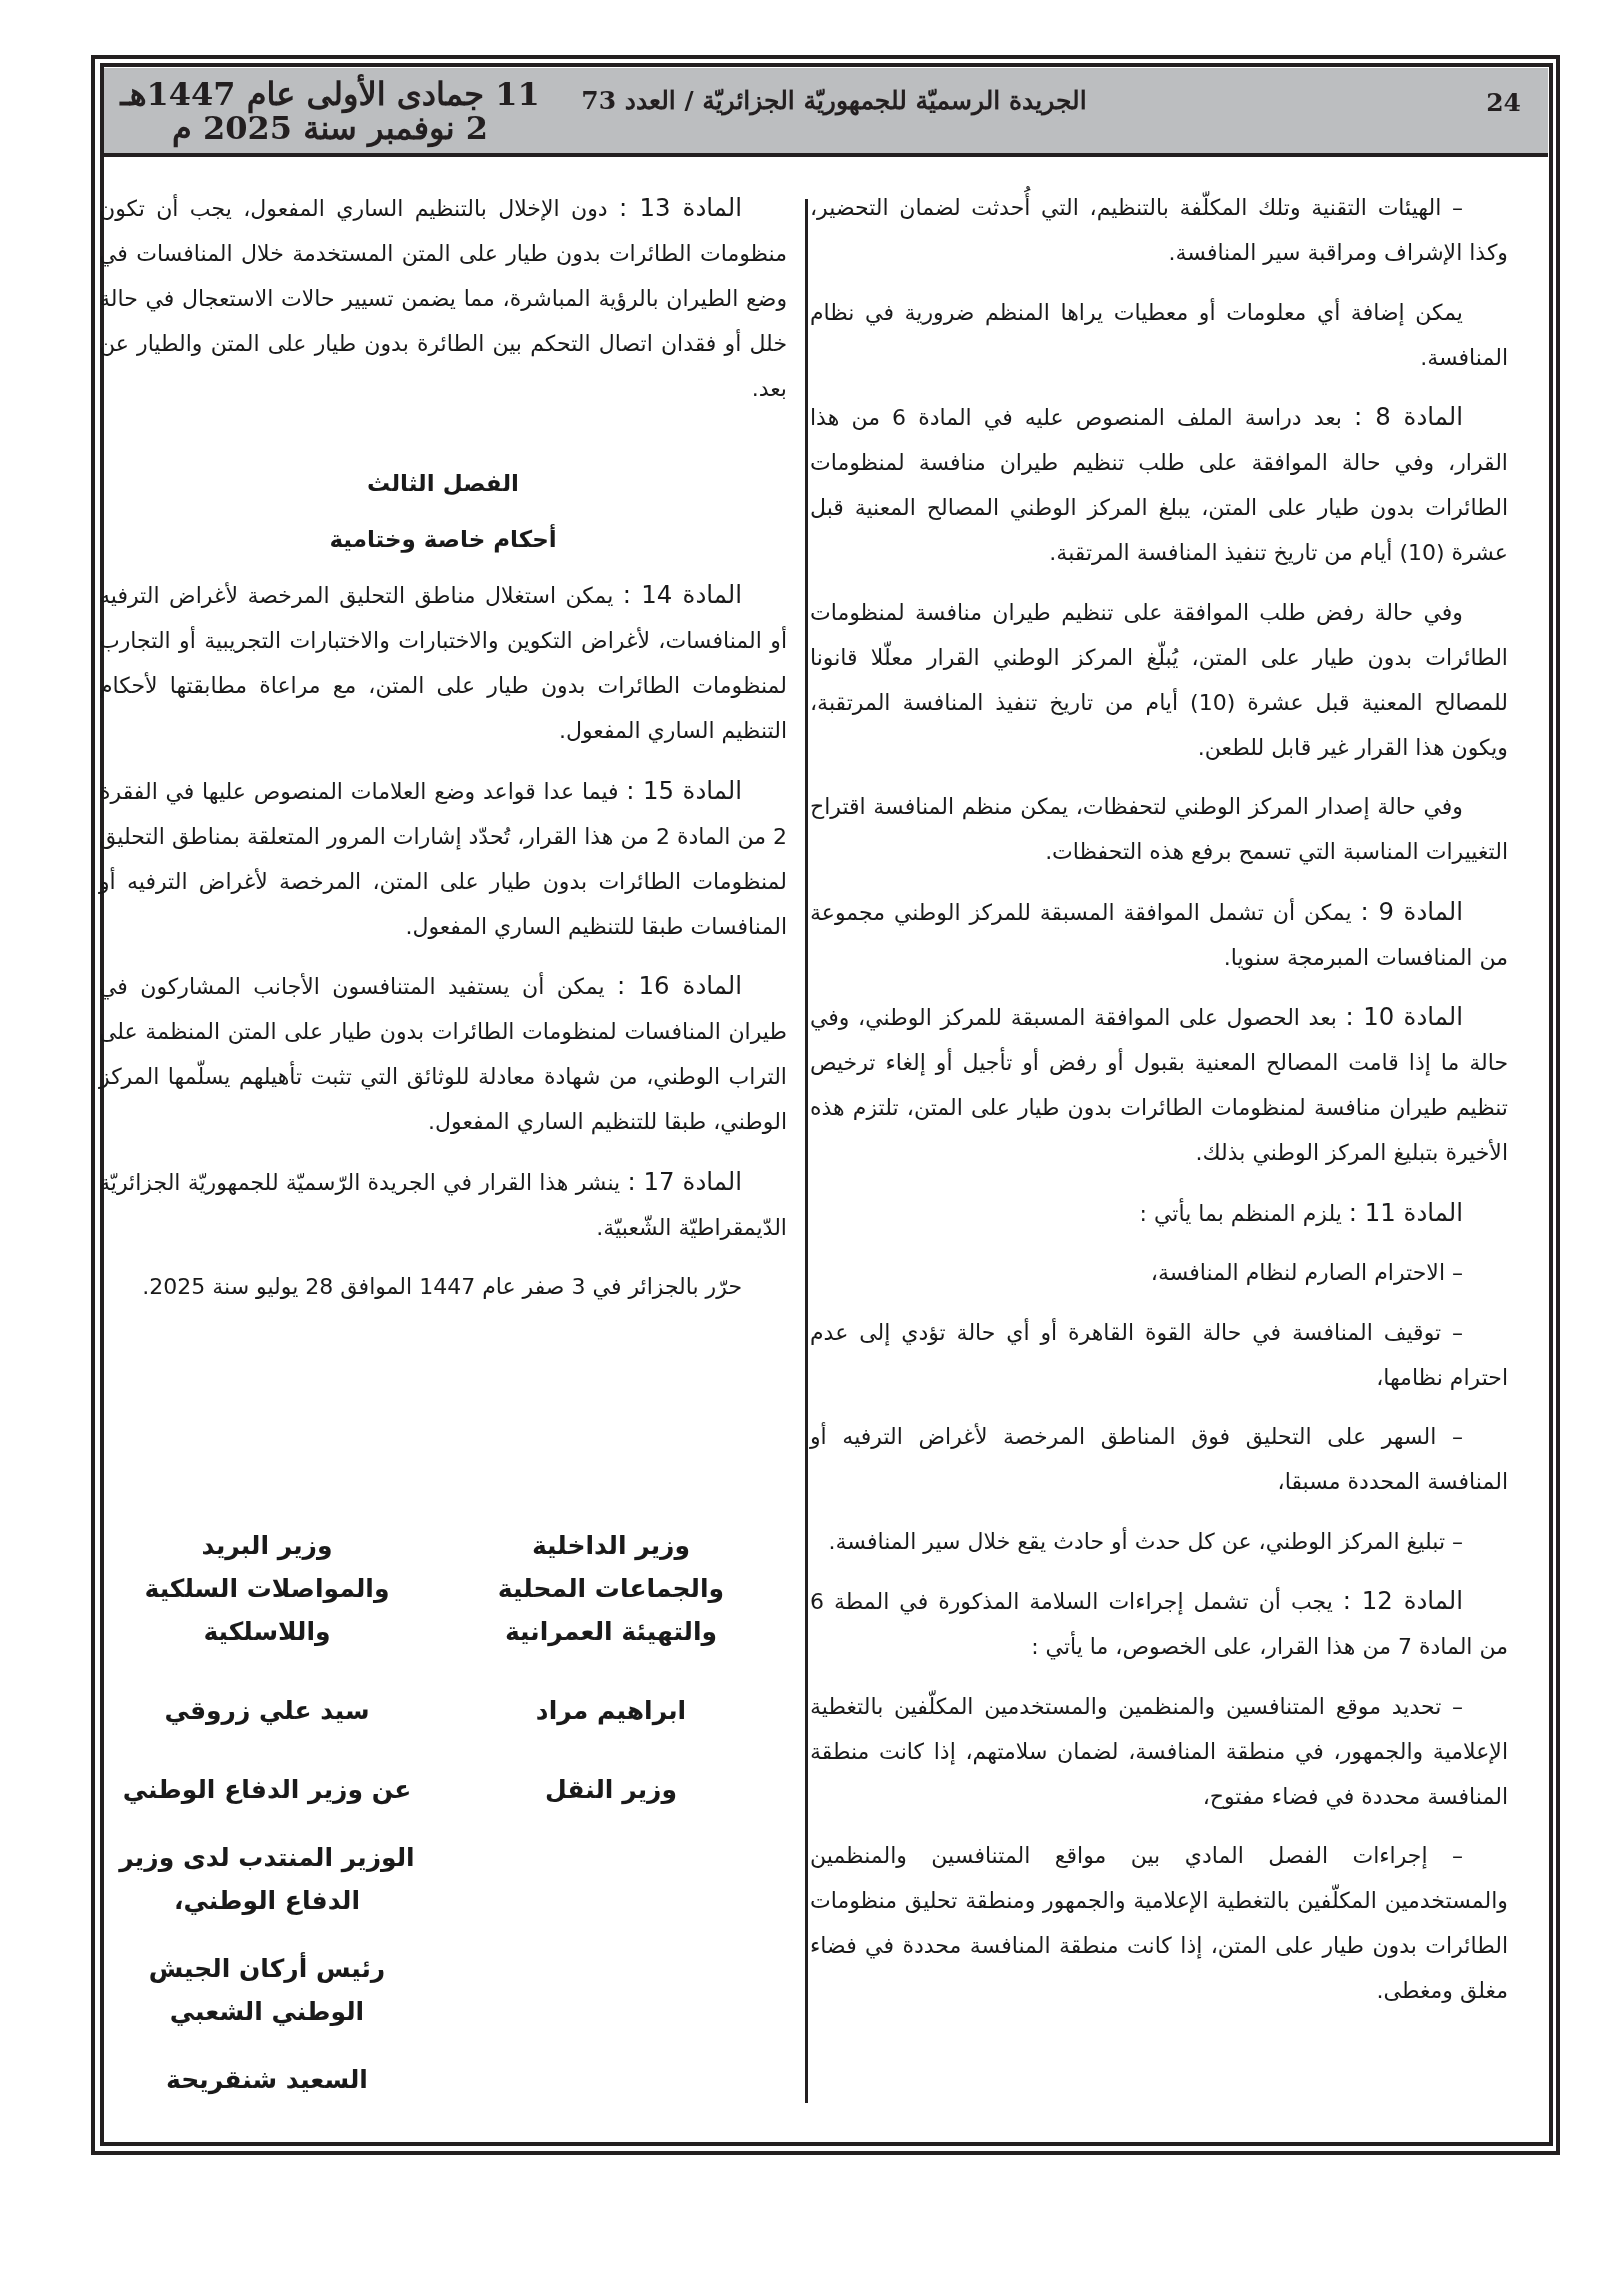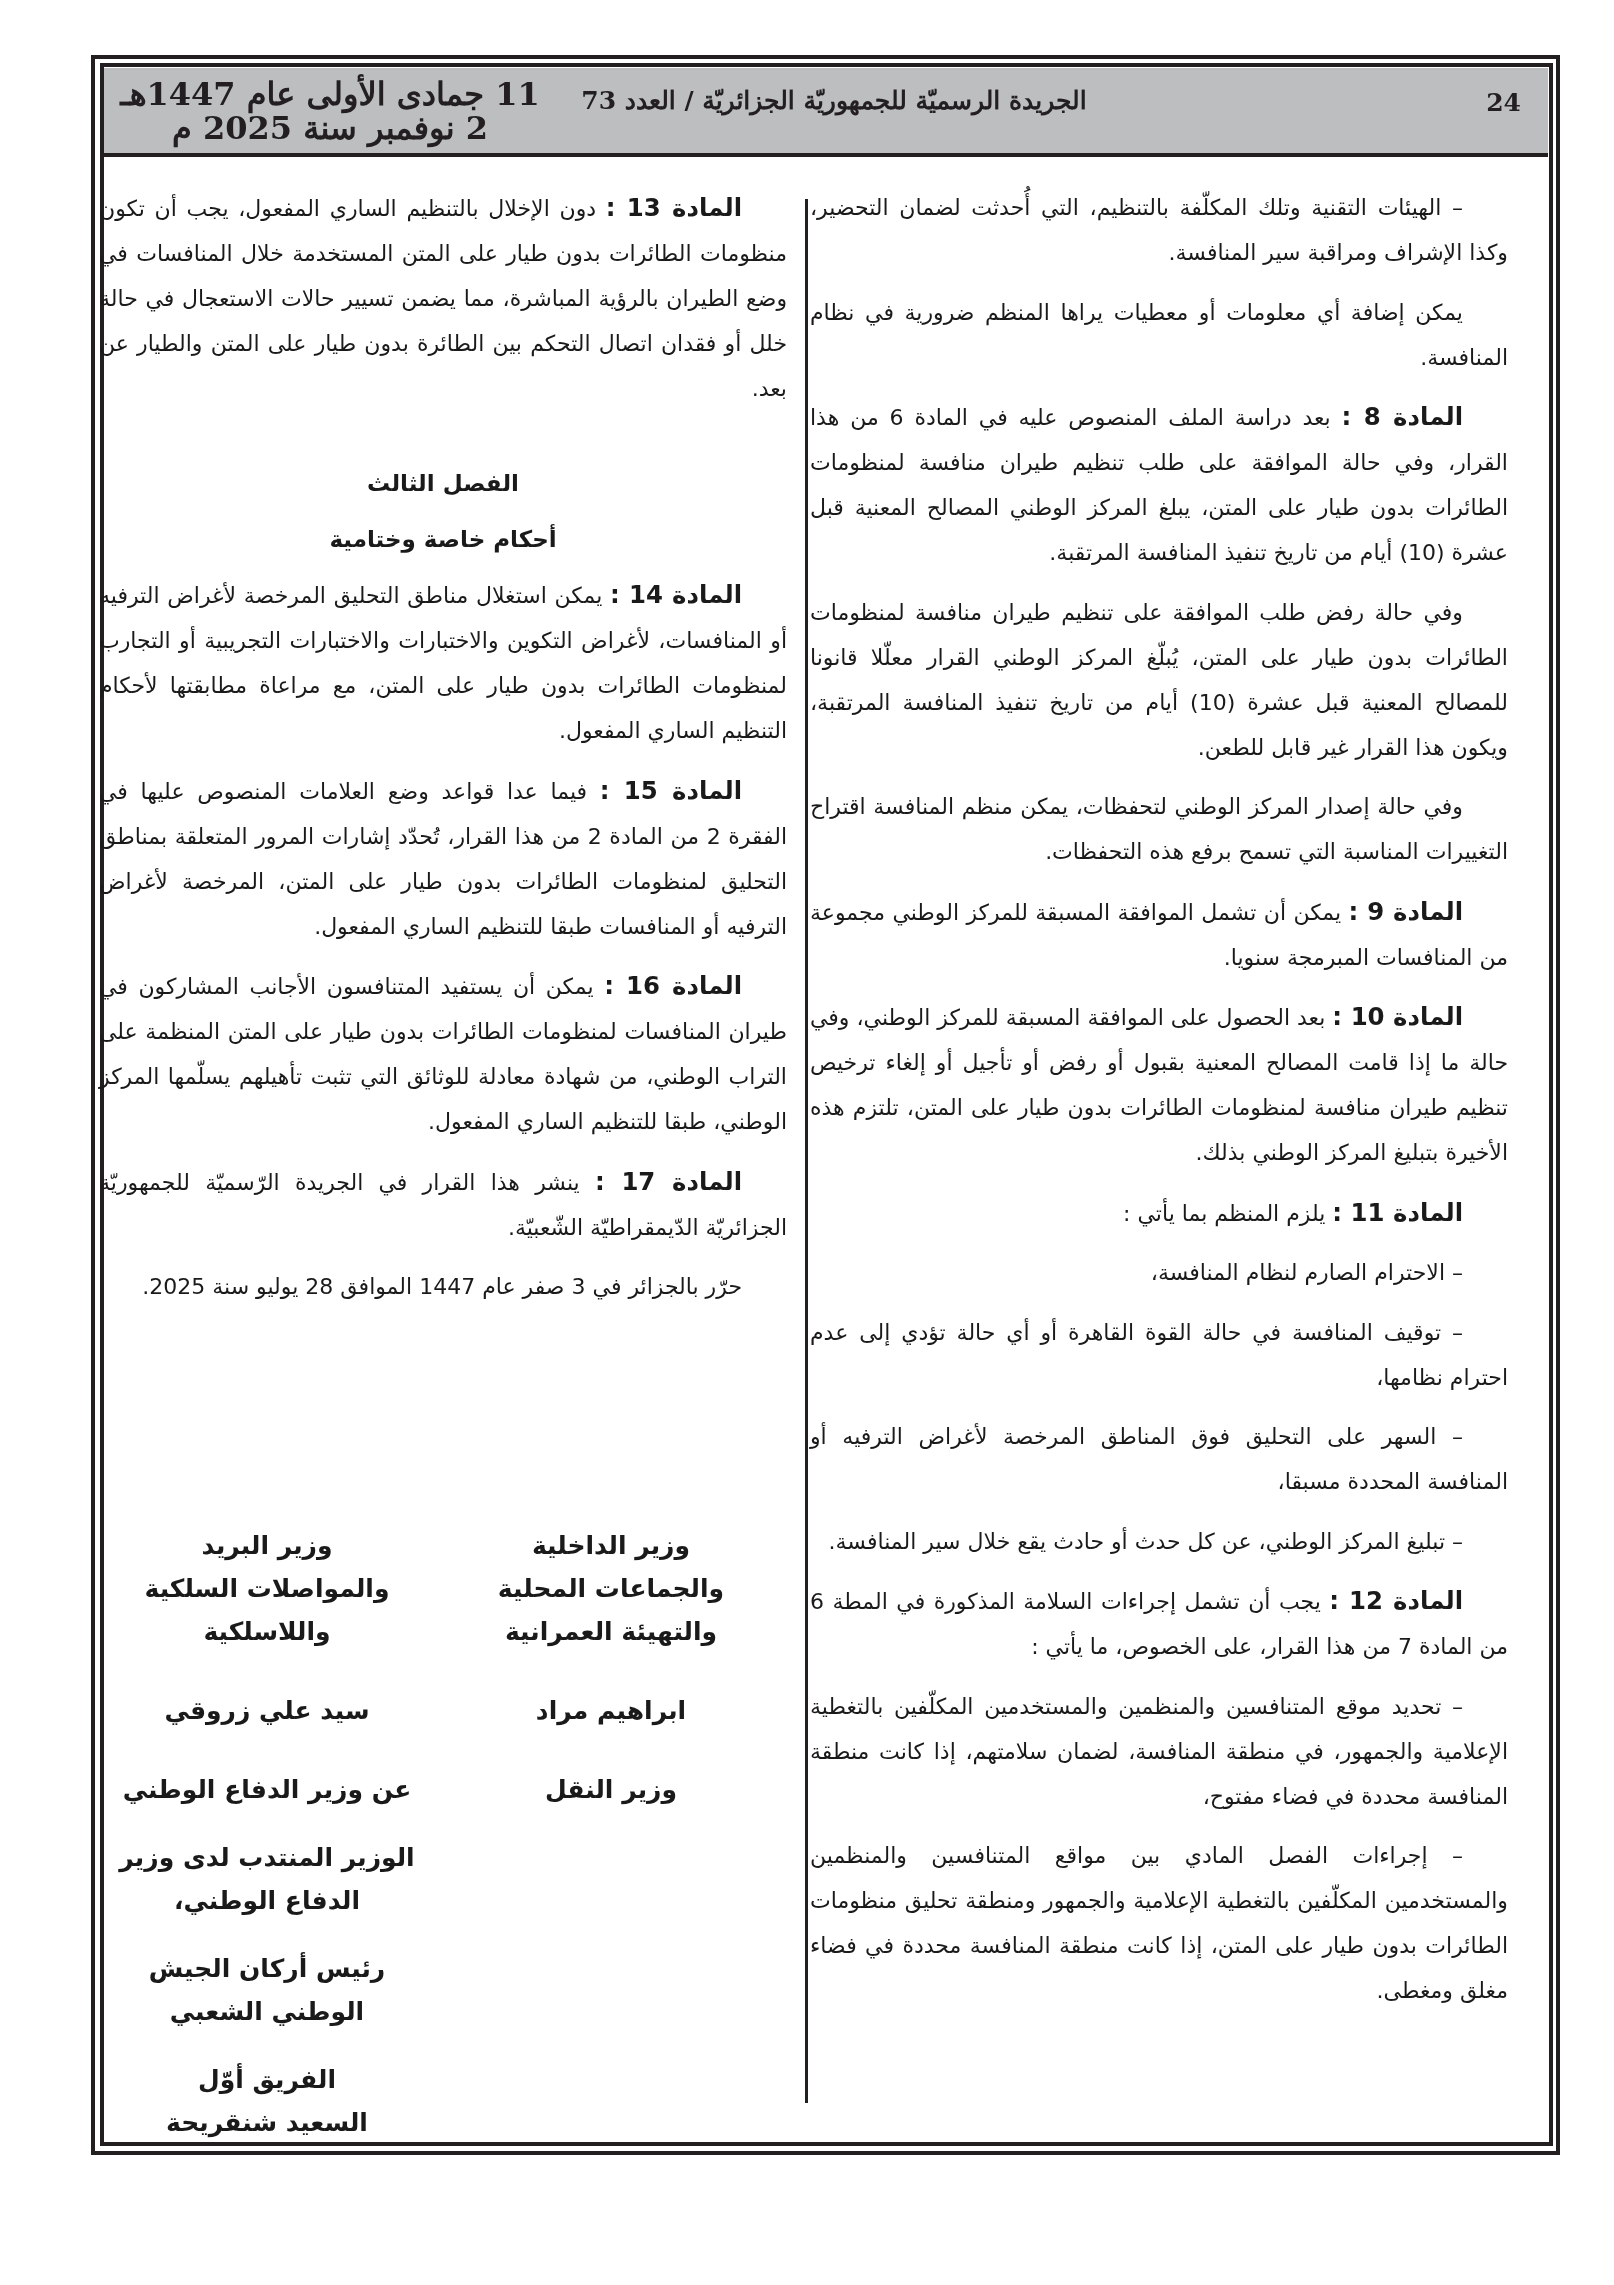--- a/index.html
+++ b/index.html
@@ -15,21 +15,21 @@
   .header .page-num { position: absolute; right: 27px; top: 20px; font-size: 25px; direction: ltr; }
   .header .title { position: absolute; left: 16px; right: 0; top: 18px; text-align: center; font-size: 25px; }
   .header .date { position: absolute; left: 16.3px; top: 9px; font-size: 32px; line-height: 34px; text-align: center; }
   .col { position: absolute; top: 185px; font-size: 22px; line-height: 45px; text-align: justify;
          text-align-last: right; }
   .col-right { right: 107px; width: 698px; padding-left: 30px; }
   .col-left  { right: 828px; width: 688px; }
   .divider { position: absolute; left: 805px; top: 199px; width: 2.7px; height: 1904px; background: #231f20; }
   p { margin: 0 0 14.5px 0; text-indent: 0; }
   p.indent { text-indent: 45px; }
-  .art { font-weight: bold; font-size: 24.4px; }
+  .art { font-weight: normal; font-size: 24.4px; }
   .chapter { text-align: center; text-align-last: center; font-weight: bold; font-size: 23px; line-height: 47px; margin: 49px 0 9px 0; }
   .signatures { position: absolute; right: 832px; top: 1524px; width: 688px; font-weight: bold; font-size: 25px; line-height: 43px; }
   .sig-col { position: absolute; top: 0; width: 344px; text-align: center; }
   .sig-col.right { right: 0; }
   .sig-col.left { left: 0; }
   .sig-block { margin-bottom: 36px; }
 </style>
 </head>
 <body>
 
@@ -99,19 +99,18 @@
       </div>
       <div class="sig-block">
         <div>عن وزير الدفاع الوطني</div>
         <div style="height: 25px;"></div>
         <div>الوزير المنتدب لدى وزير</div>
         <div>الدفاع الوطني،</div>
         <div style="height: 25px;"></div>
         <div>رئيس أركان الجيش</div>
         <div>الوطني الشعبي</div>
         <div style="height: 25px;"></div>
-        <div>الفريق أوّل</div>
         <div style="height: 0px;"></div>
         <div>السعيد شنقريحة</div>
       </div>
     </div>
 </div>
 
 
 </body></html>

